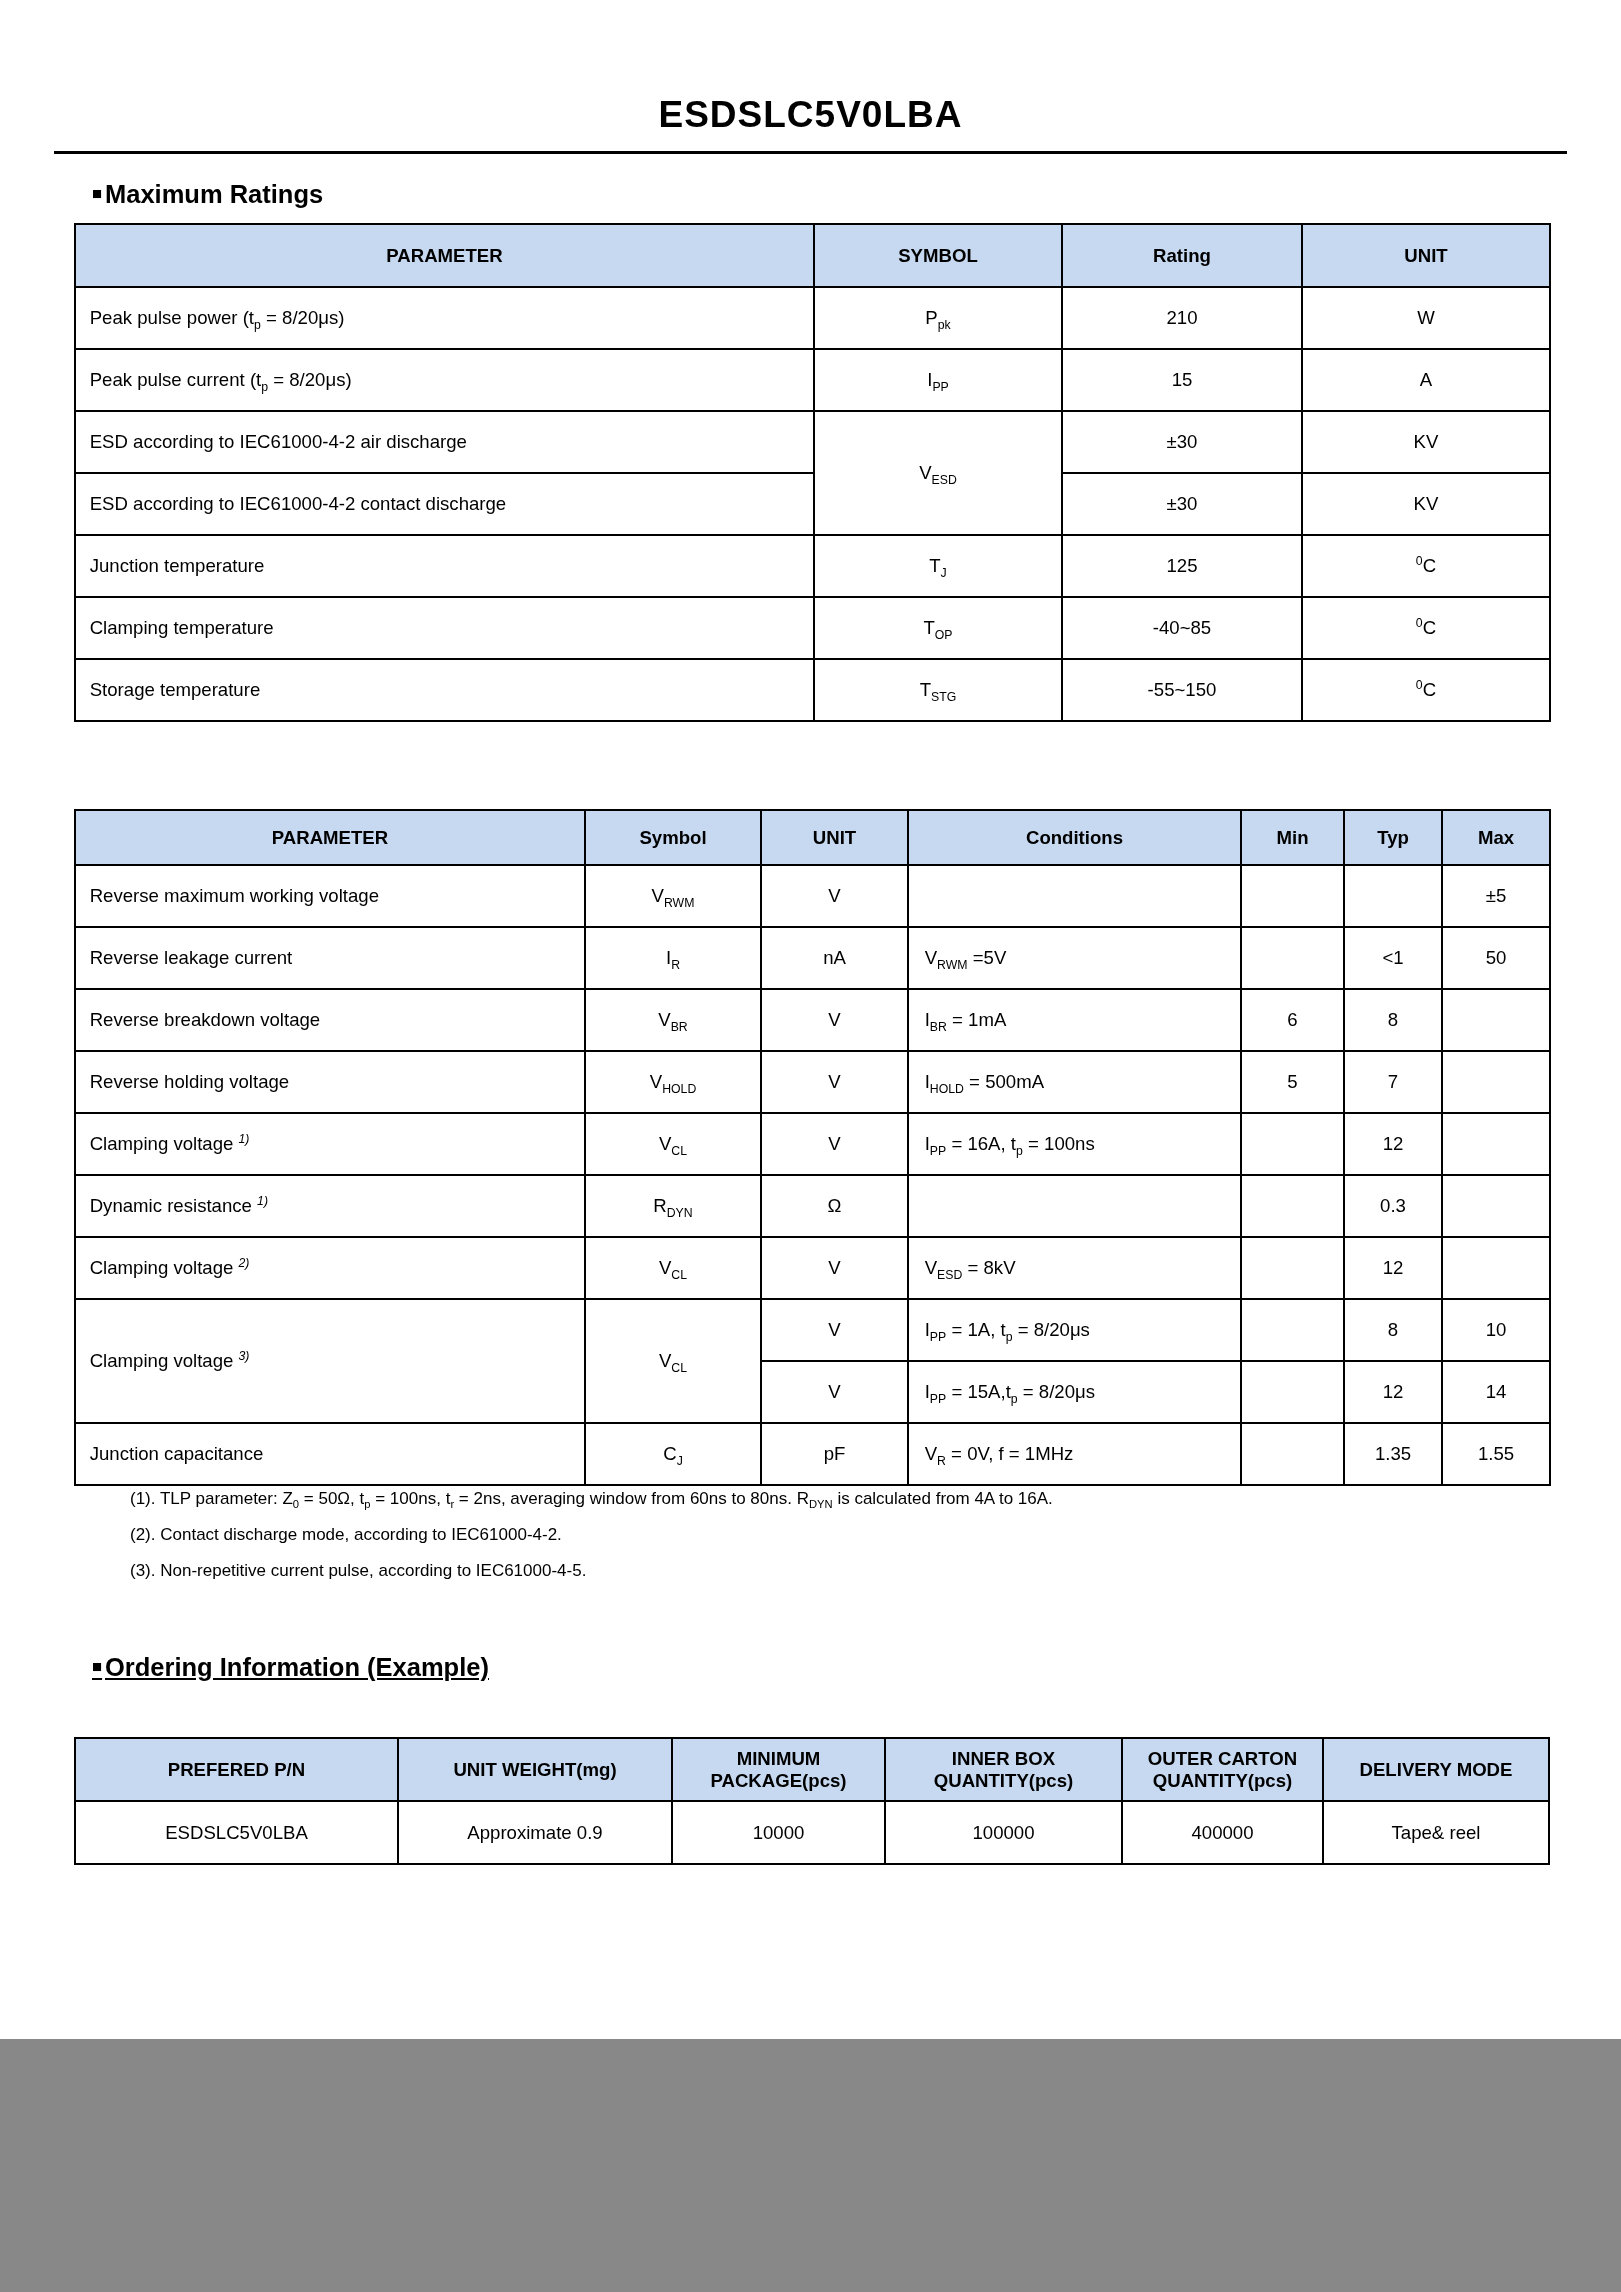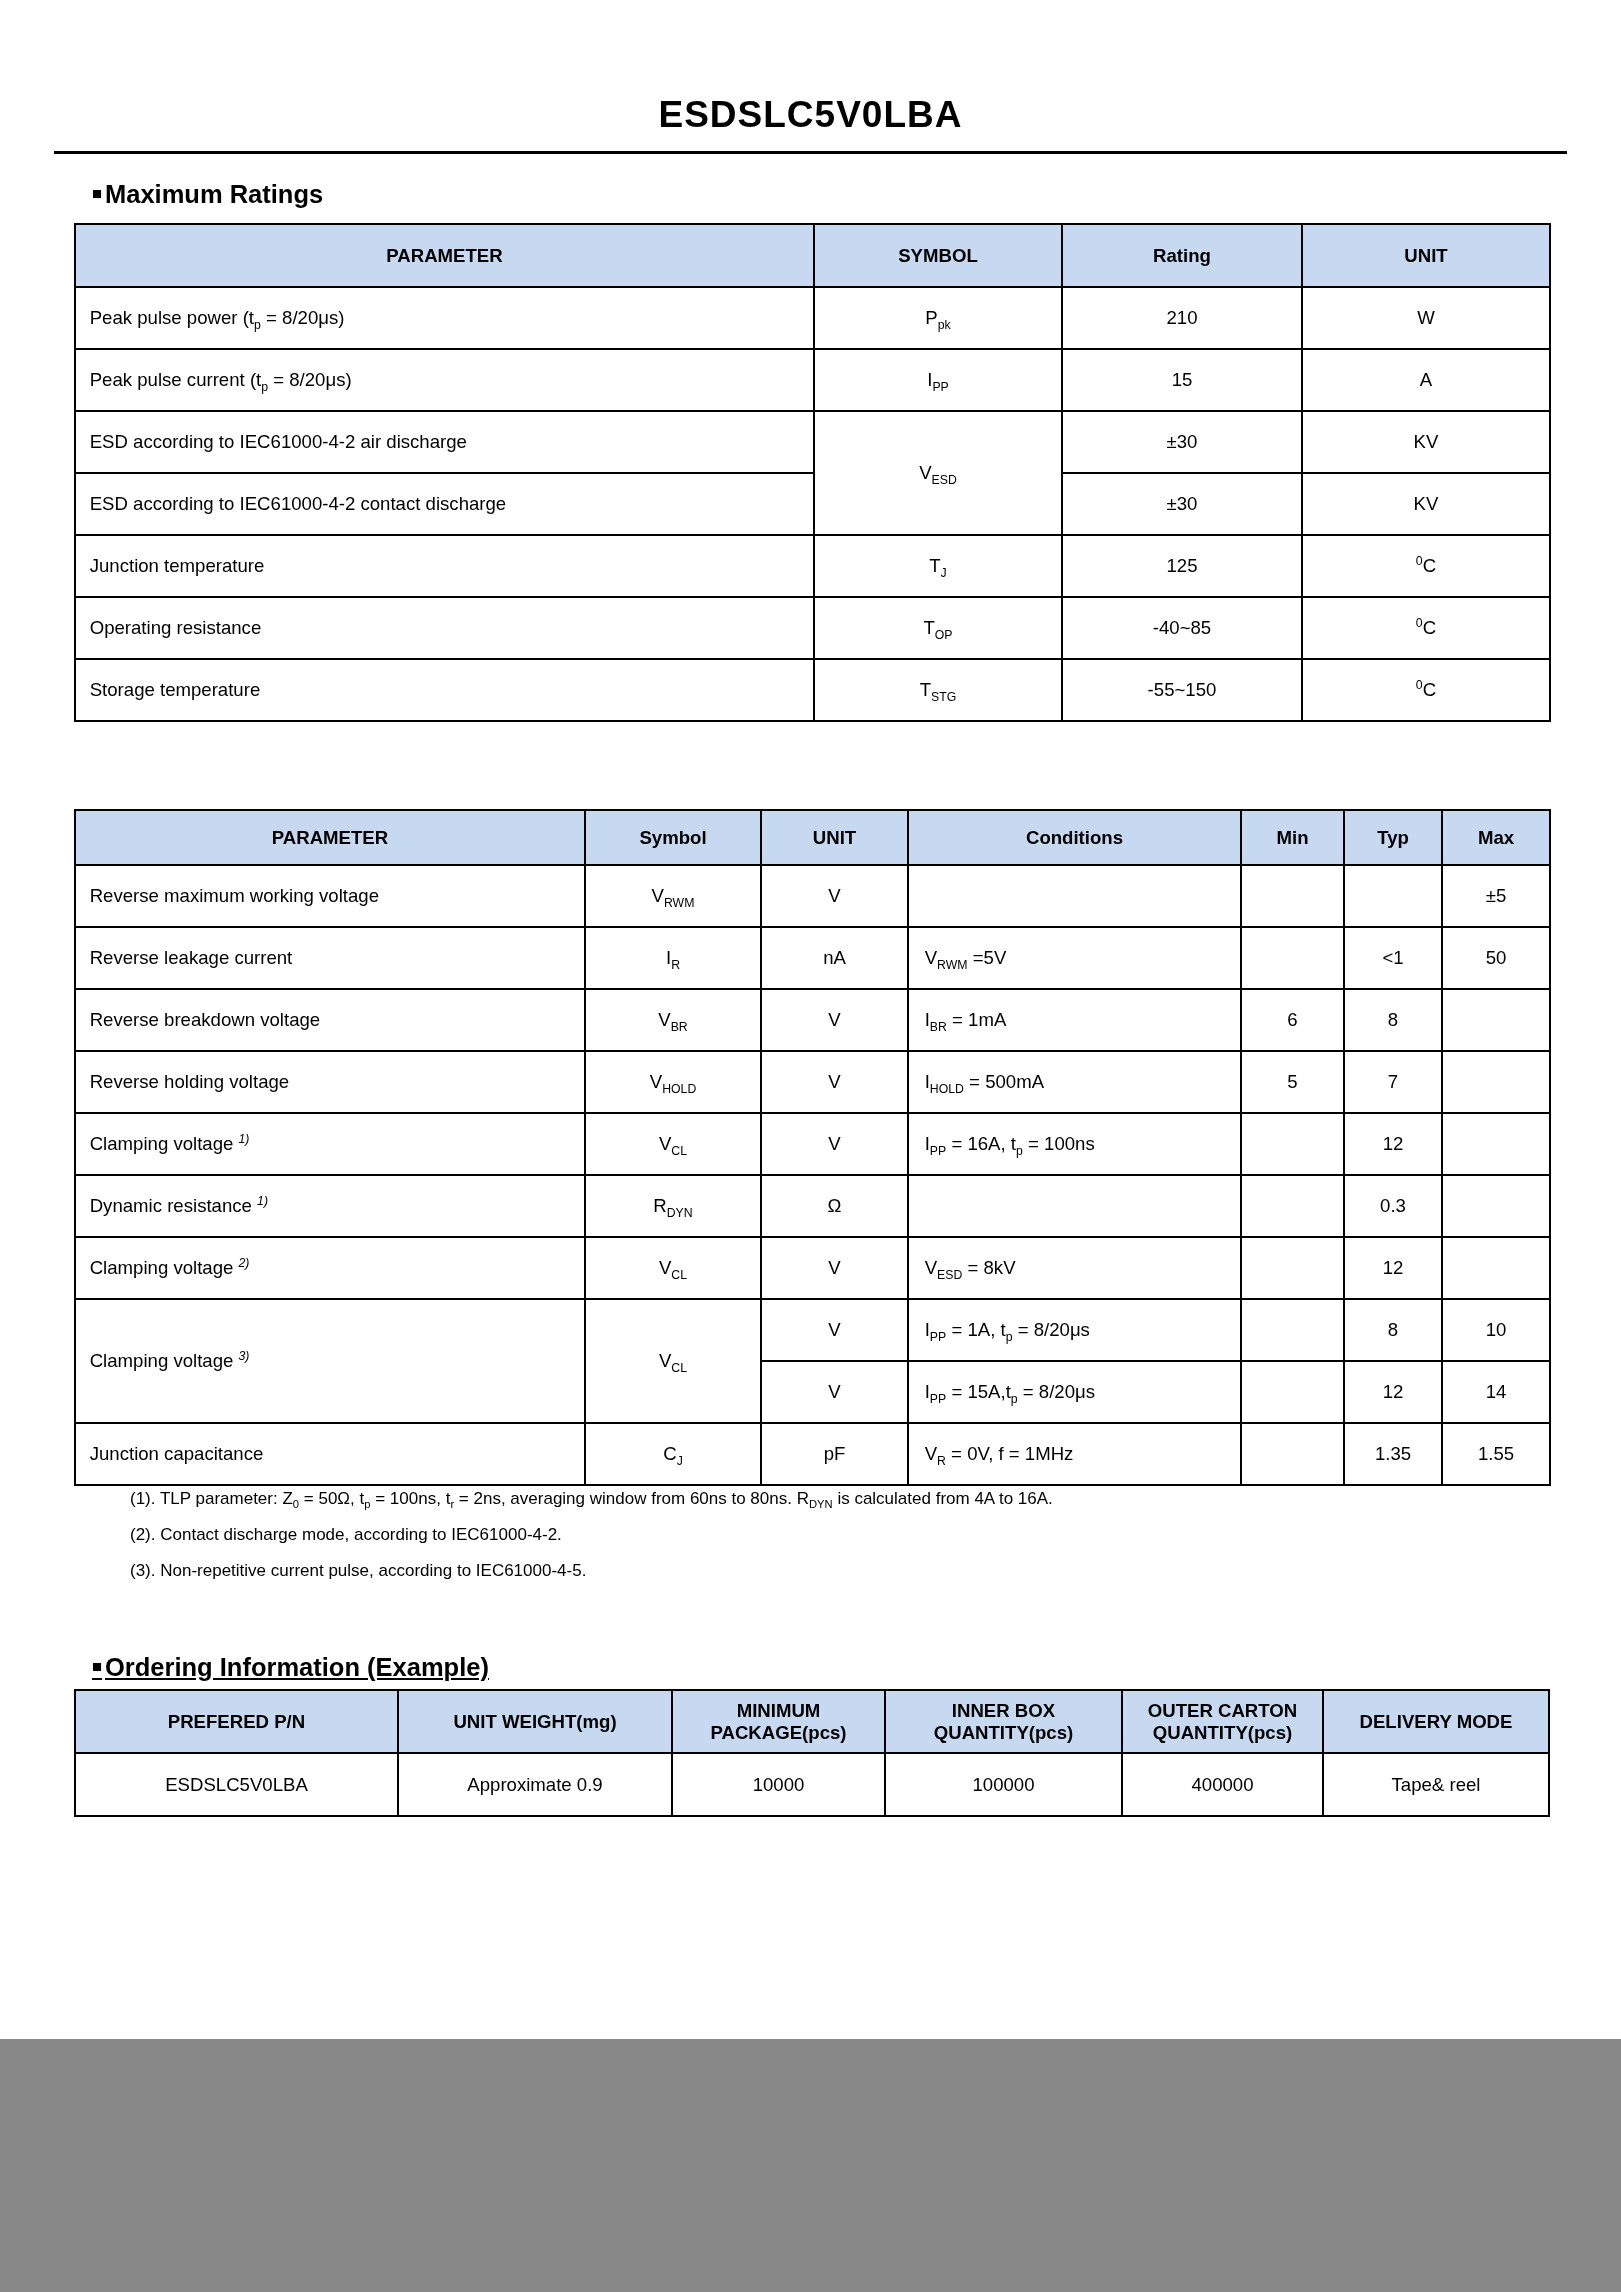--- a/index.html
+++ b/index.html
@@ -37,21 +37,21 @@
   td.param sup { font-style:italic; }
 
   #t-max { top:223px; width:1475px; }
   #t-max tr { height:62px; }
   #t-max tr.hdr { height:63px; }
 
   #t-ec { top:809px; width:1475px; }
   #t-ec tr { height:62px; }
   #t-ec tr.hdr { height:55px; }
 
-  #t-ord { top:1689px; width:1475px;border-radius:6px; }
+  #t-ord { top:1737px; width:1475px;border-radius:6px; }
   #t-ord tr { height:63px; }
   #t-ord th { font-size:18.6px; }
 
   .notes { position:absolute; left:86px; top:1481px; font-size:17px; line-height:36px;margin-left:44px; }
   .footer { position:absolute; top:2107px; left:0; width:100%; text-align:center; font-size:23.5px; }
 </style>
 </head>
 <body>
 
 <div class="page">
@@ -100,21 +100,21 @@
         <td>±30</td>
         <td>KV</td>
       </tr>
       <tr>
         <td class="param">Junction temperature</td>
         <td>T<sub>J</sub></td>
         <td>125</td>
         <td><sup>0</sup>C</td>
       </tr>
       <tr>
-        <td class="param">Operating resistance</td>
+        <td class="param">Clamping temperature</td>
         <td>T<sub>OP</sub></td>
         <td>-40~85</td>
         <td><sup>0</sup>C</td>
       </tr>
       <tr>
         <td class="param">Storage temperature</td>
         <td>T<sub>STG</sub></td>
         <td>-55~150</td>
         <td><sup>0</sup>C</td>
       </tr>

